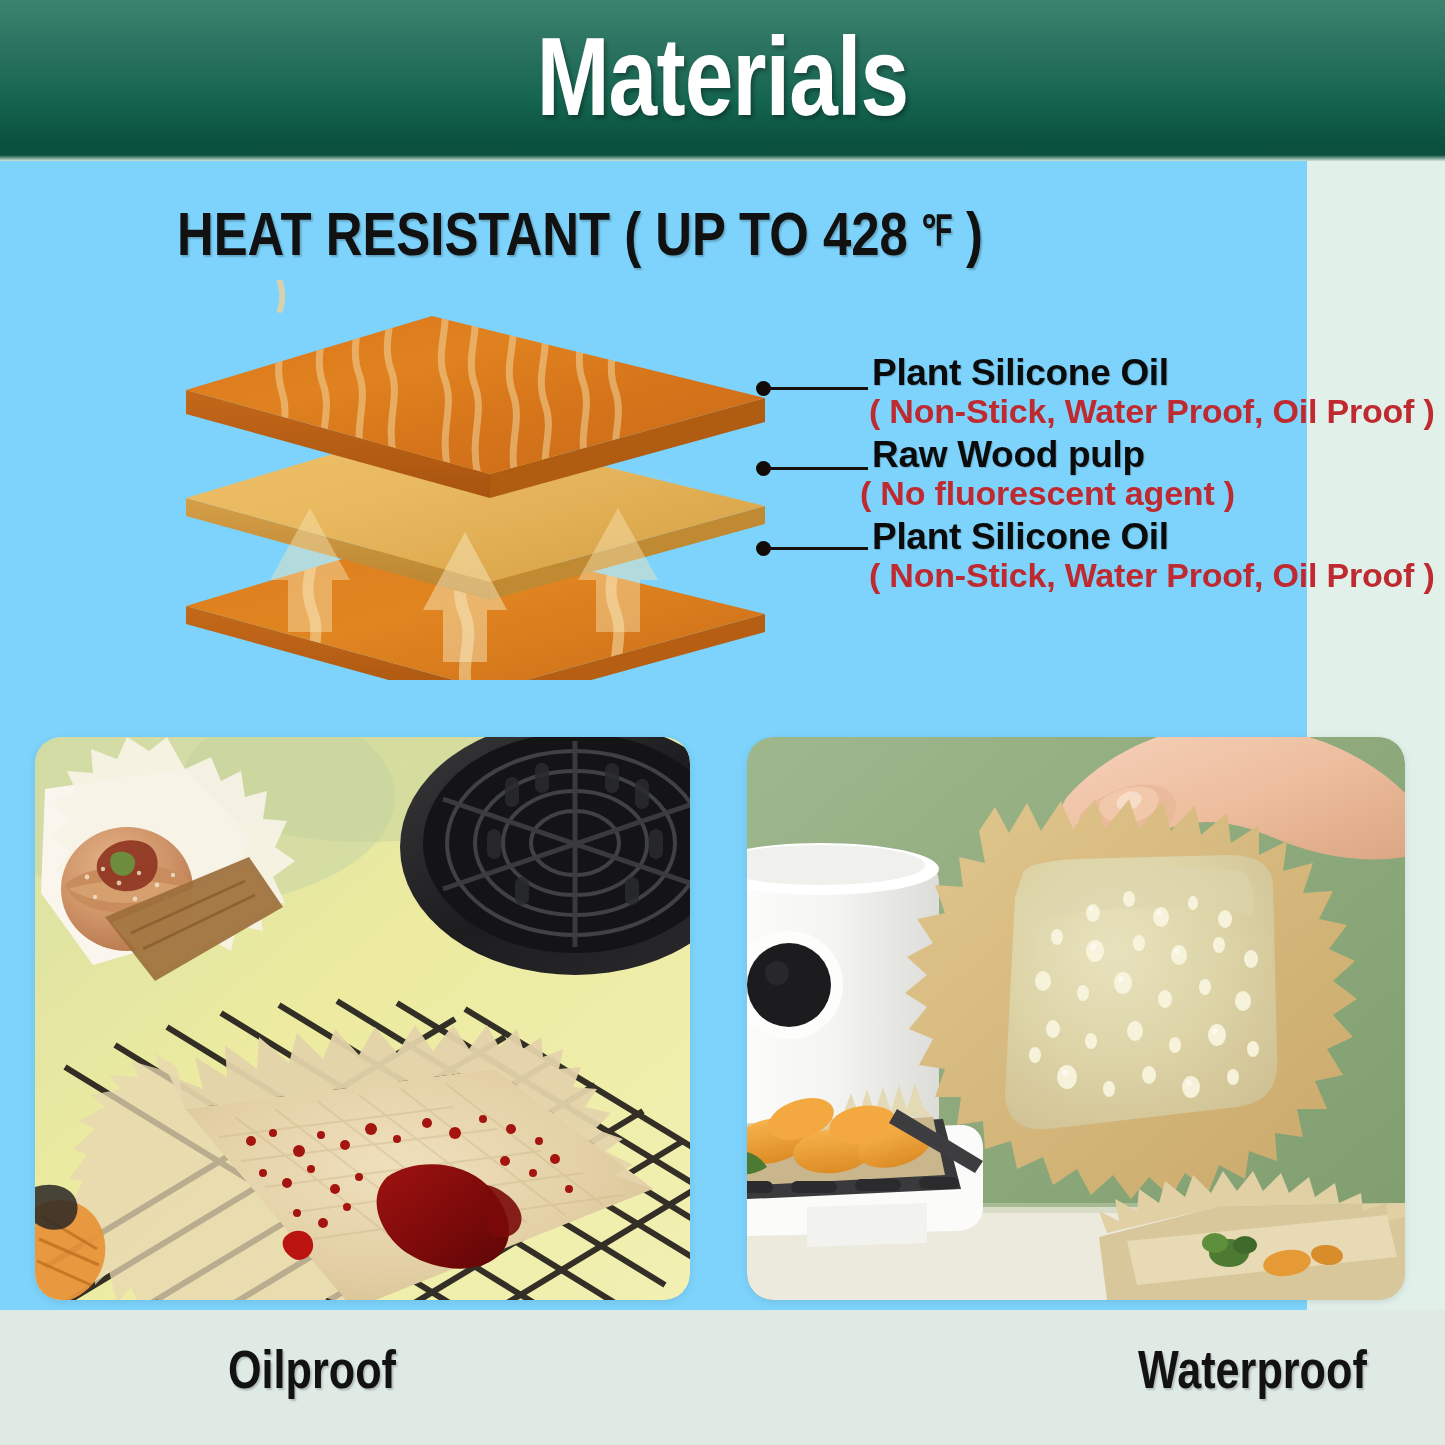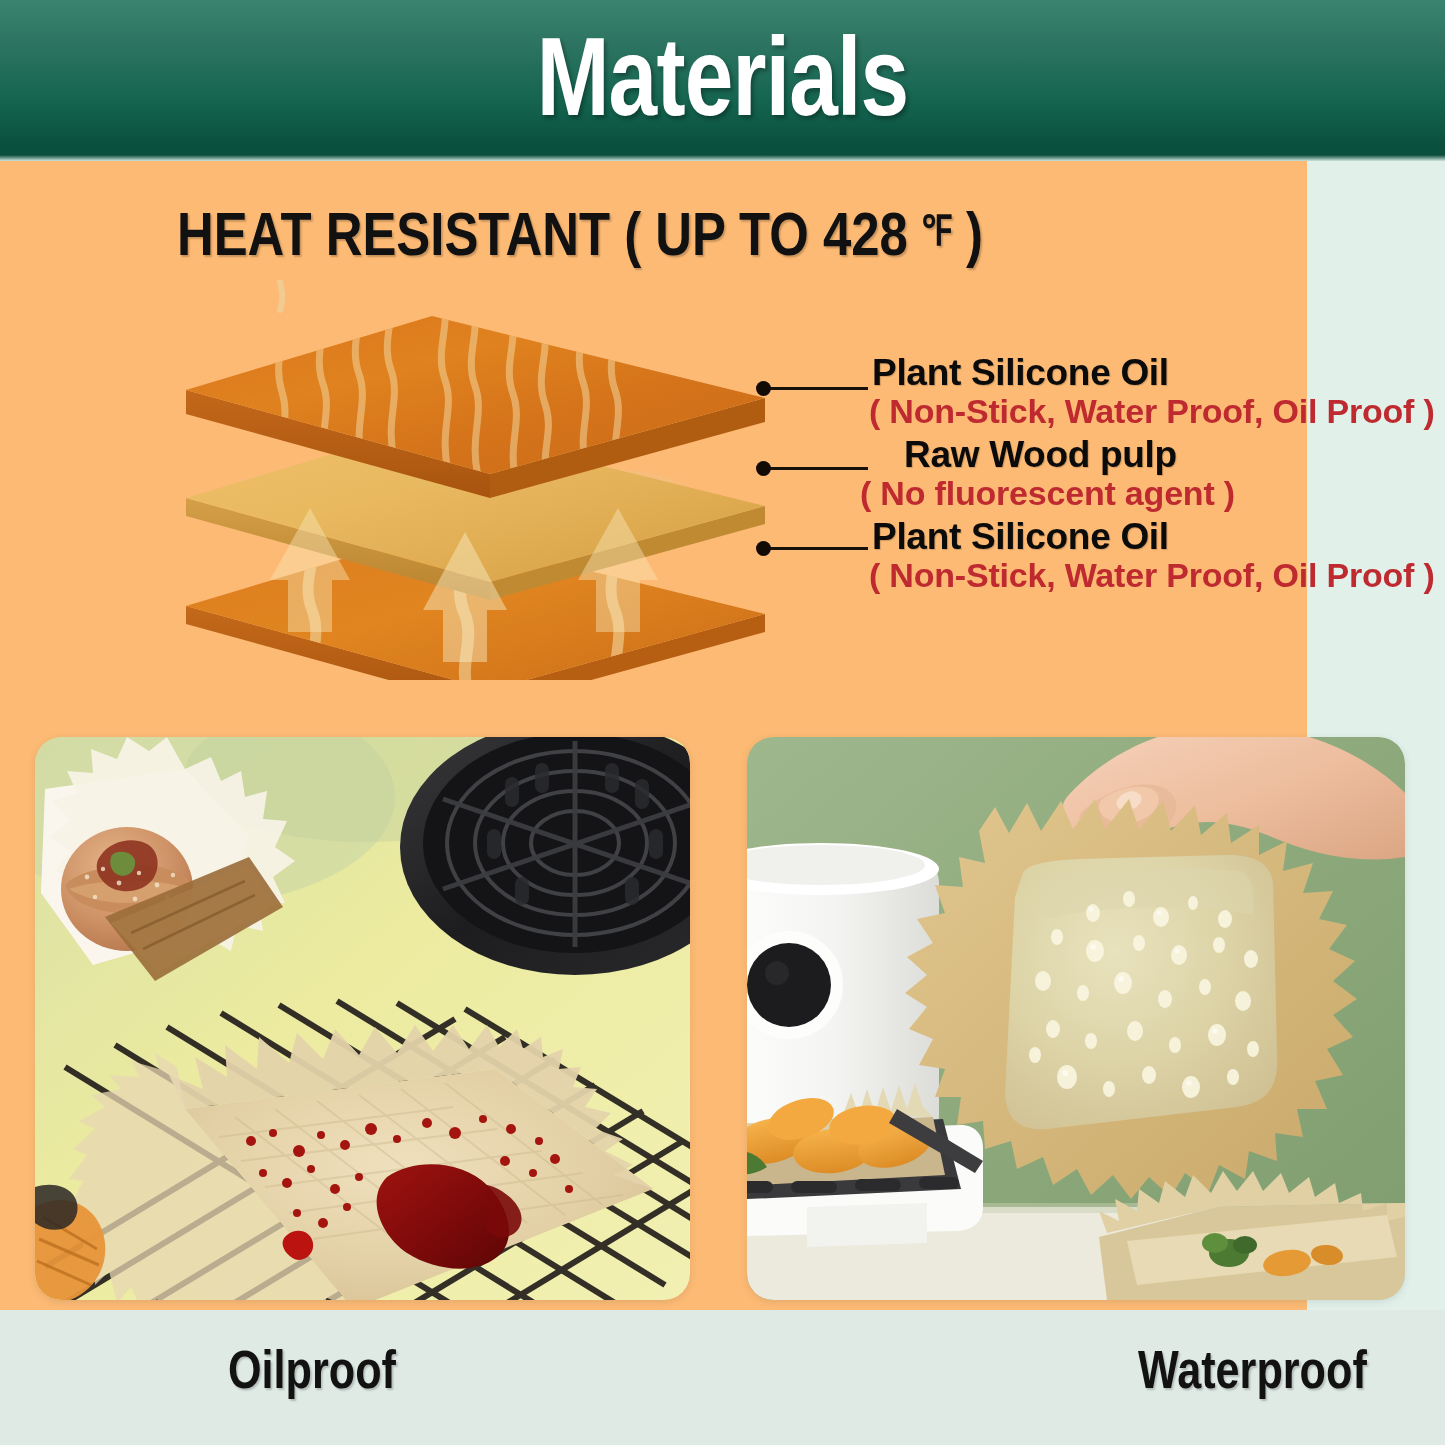--- a/index.html
+++ b/index.html
@@ -2,21 +2,21 @@
 <html><head>
 <meta charset="utf-8">
 <style>
   html,body{margin:0;padding:0;}
   body{
     width:1445px;height:1445px;overflow:hidden;
     background:#e2f0ea;
     font-family:"Liberation Sans", sans-serif;
     position:relative;
   }
-  #page{position:relative;width:1307px;height:1445px;background:#fdba74;}
+  #page{position:relative;width:1307px;height:1445px;background:#7dd3fc;}
 
   
   .banner{
     position:absolute;left:0;top:0;width:1445px;height:160px;
     background:linear-gradient(180deg,#3a846e 0%,#2c7461 28%,#156550 62%,#09503d 92%,#0c4f3e 100%);
     overflow:hidden;
   }
   .banner-title{
     position:absolute;left:0;top:18px;width:1445px;
     text-align:center;
@@ -214,21 +214,21 @@
   <div class="label-group">
     <div class="lead-dot" style="left:756px;top:381px;"></div>
     <div class="lead-line" style="left:770px;top:387px;width:98px;"></div>
     <div class="lbl-main" style="left:872px;top:352px;">Plant Silicone Oil</div>
     <div class="lbl-sub" style="left:869px;top:392px;">( Non-Stick, Water Proof, Oil Proof )</div>
   </div>
 
   <div class="label-group">
     <div class="lead-dot" style="left:756px;top:461px;"></div>
     <div class="lead-line" style="left:770px;top:467px;width:98px;"></div>
-    <div class="lbl-main" style="left:904px;top:434px;text-align:center;">Raw Wood pulp</div>
+    <div class="lbl-main" style="left:872px;top:434px;text-align:center;">Raw Wood pulp</div>
     <div class="lbl-sub" style="left:860px;top:474px;">( No fluorescent agent )</div>
   </div>
 
   <div class="label-group">
     <div class="lead-dot" style="left:756px;top:541px;"></div>
     <div class="lead-line" style="left:770px;top:547px;width:98px;"></div>
     <div class="lbl-main" style="left:872px;top:516px;">Plant Silicone Oil</div>
     <div class="lbl-sub" style="left:869px;top:556px;">( Non-Stick, Water Proof, Oil Proof )</div>
   </div>
 

